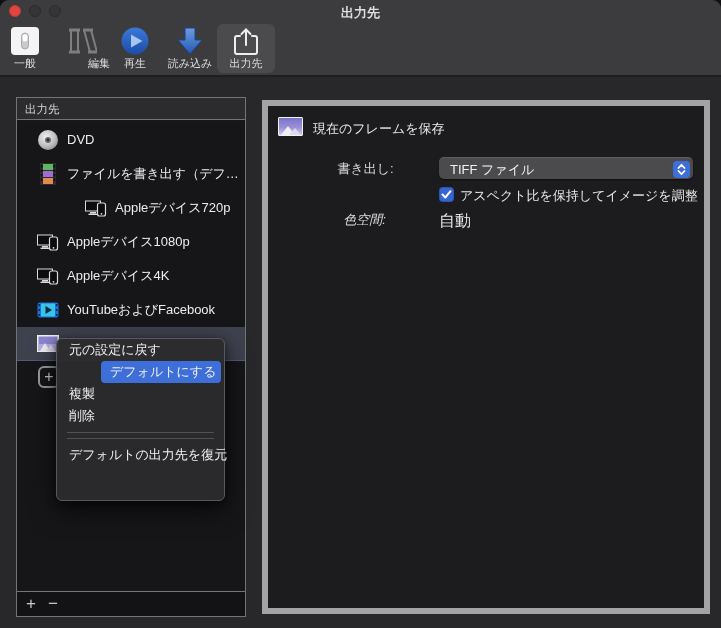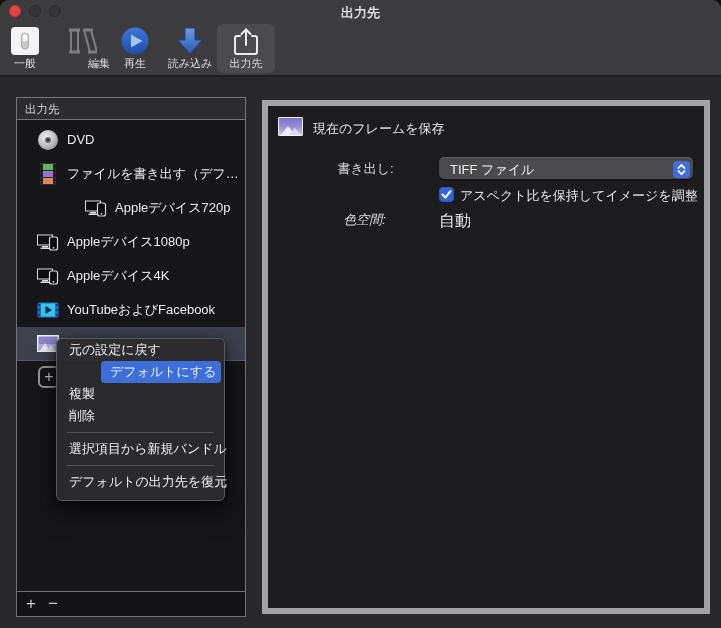--- a/index.html
+++ b/index.html
@@ -317,18 +317,17 @@
     <div class="form-label" style="left:30px; top:105px; width:133px;font-style:italic;">色空間:</div>
     <div class="cs-value">自動</div>
   </div>
 
   <div class="menu">
     <div class="menu-item">元の設定に戻す</div>
     <div class="menu-item highlighted">デフォルトにする</div>
     <div class="menu-item">複製</div>
     <div class="menu-item">削除</div>
     <div class="menu-sep"></div>
-    <div class="menu-item">選択項目から新規バンドル</div>
     <div class="menu-sep"></div>
     <div class="menu-item">デフォルトの出力先を復元</div>
   </div>
 
 </div>
 
 </body></html>

